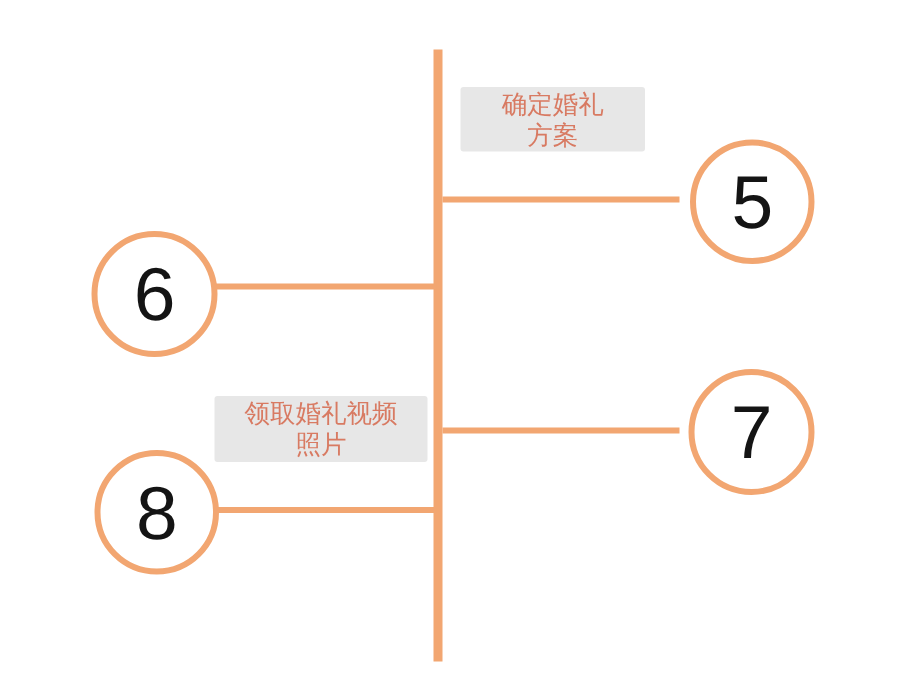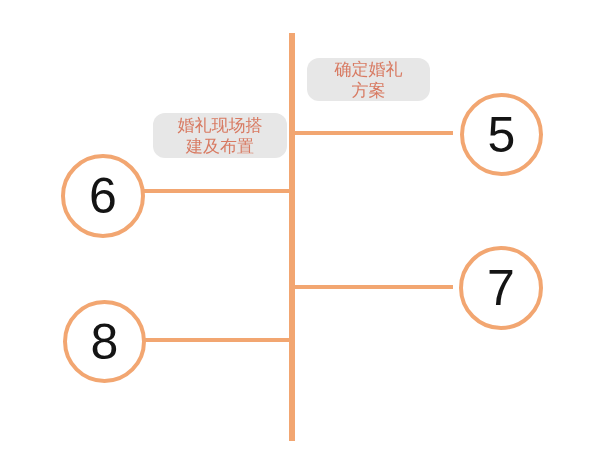--- a/index.html
+++ b/index.html
@@ -31,21 +31,21 @@
     background: var(--accent, #F2A671);
   }
   #c5 { left: 295px; top: 131px; width: 158px; }
   #c6 { left: 141px; top: 189px; width: 150px; }
   #c7 { left: 295px; top: 285px; width: 158px; }
   #c8 { left: 145px; top: 338px; width: 146px; }
   
   .label-box {
     position: absolute;
     background: var(--label-bg, #E7E7E7);
-    border-radius: 12px;
+    border-radius: 2px;
     display: flex;
     align-items: center;
     justify-content: center;
     text-align: center;
     box-sizing: border-box;
     padding: 2px 20px;
   }
   .label-text {
     font-family: "Liberation Serif", serif;
     font-size: 17px;
@@ -89,30 +89,30 @@
 
   <div class="connector" id="c5"></div>
   <div class="label-box" id="l5">
     <span class="label-text">确定婚礼方案</span>
   </div>
   <div class="node" id="n5">
     <span class="node-num">5</span>
   </div>
 
   <div class="connector" id="c6"></div>
-  <div class="label-box" id="l6">
-    <span class="label-text">婚礼现场搭建及布置</span>
-  </div>
   <div class="node" id="n6">
     <span class="node-num">6</span>
   </div>
 
   <div class="connector" id="c7"></div>
   <div class="node" id="n7">
     <span class="node-num">7</span>
   </div>
 
   <div class="connector" id="c8"></div>
+  <div class="label-box" id="l8">
+    <span class="label-text">领取婚礼视频照片</span>
+  </div>
   <div class="node" id="n8">
     <span class="node-num">8</span>
   </div>
 
 </div>
 
 </body></html>

